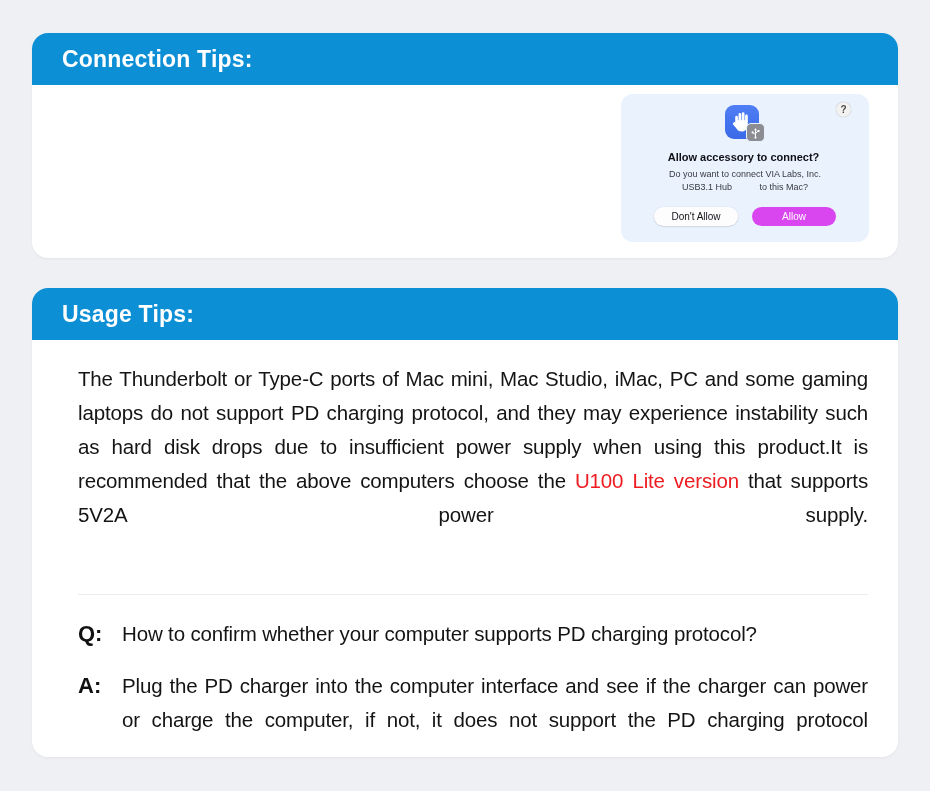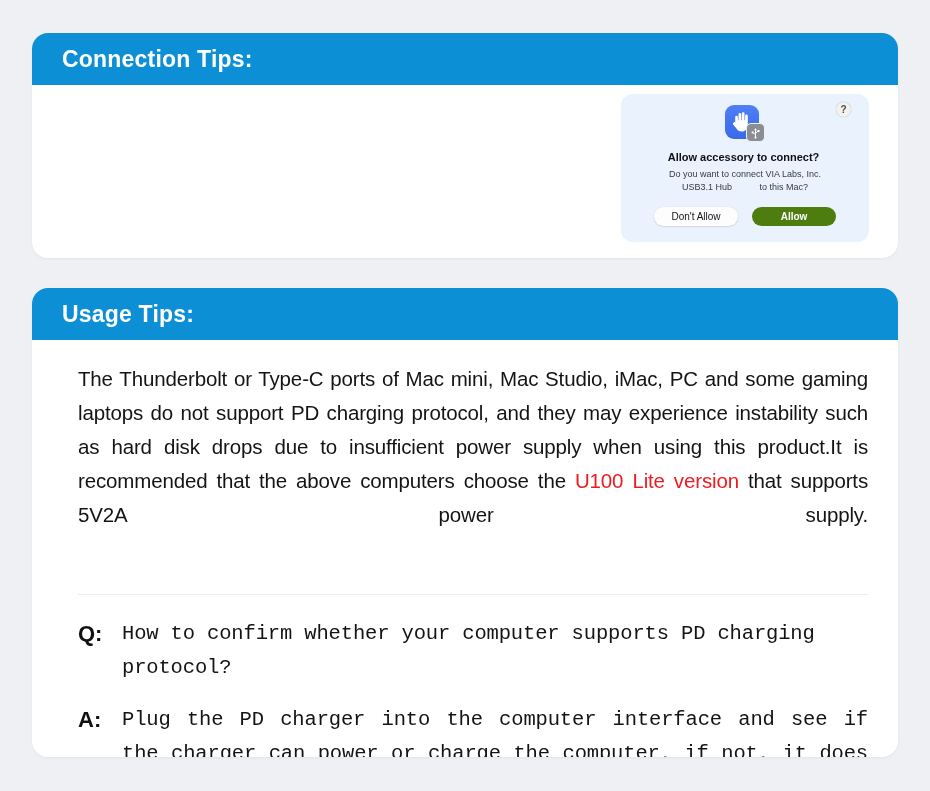--- a/index.html
+++ b/index.html
@@ -157,23 +157,23 @@
     padding: 4px 0;
     width: 84px;
     text-align: center;
   }
   .mac-btn-secondary {
     background: #fdfdfe;
     color: #131318;
     box-shadow: 0 0.5px 1.5px rgba(0,0,0,0.18);
   }
   .mac-btn-primary {
-    background: #4d7c0f;
+    background: #d946ef;
     color: #ffffff;
-    font-weight: bold;
+    font-weight: normal;
   }
 
   
   .usage-body { padding: 22px 30px 0 46px; }
   .usage-para {
     font-size: 20.5px;
     line-height: 34px;
     color: #141414;
     text-align: justify;
     text-justify: inter-word;
@@ -209,21 +209,20 @@
     line-height: 34px;
   }
   .qa-text {
     flex: 1 1 auto;
     font-size: 20.5px;
     line-height: 34px;
     color: #141414;
     text-align: justify;
     text-justify: inter-word;
     letter-spacing: -0.15px;
-    font-family: Liberation Mono, monospace;
   }
   .qa-text.no-justify { text-align: left; }
   .qa-text::after {
     content: "";
     display: inline-block;
     width: 100%;
   }
   .qa-text.no-justify::after { content: none; }
 </style>
 </head>

